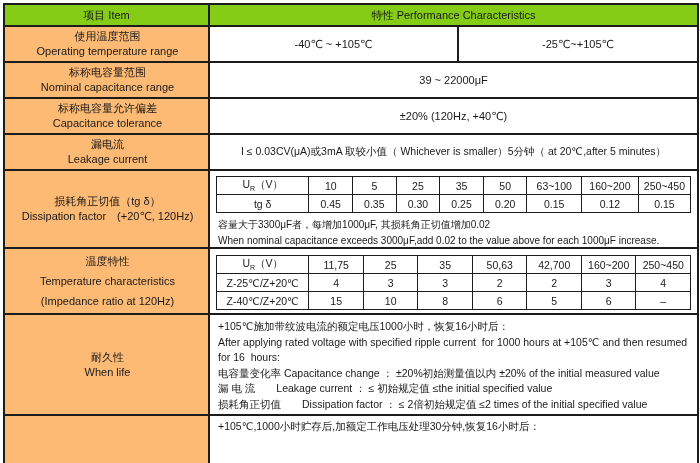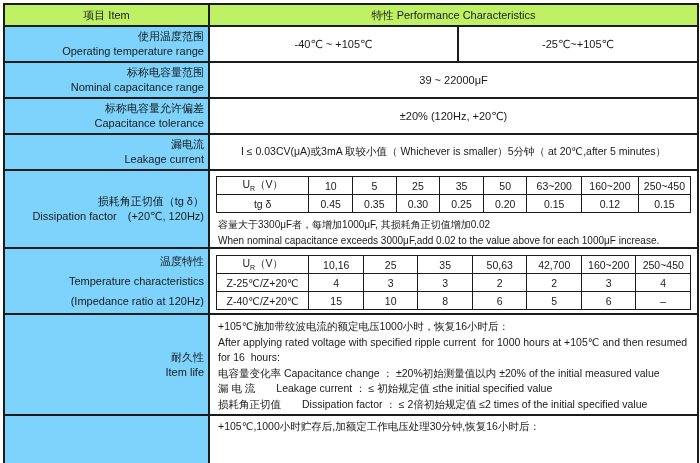--- a/index.html
+++ b/index.html
@@ -18,28 +18,28 @@
   }
   table.spec > tbody > tr > td,
   table.spec > tbody > tr > th{
     border:2px solid #1c1c1c;
     padding:0;
     font-size:11px;
     font-weight:normal;
     vertical-align:middle;
   }
   .hdr{
-    background:#bef264;
+    background:#84cc16;
     text-align:center;
     height:20px;
     font-size:11px;
   }
   .item-cell{
-    background:#7dd3fc;
-    text-align:right;
+    background:#fdba74;
+    text-align:center;
     padding:2px 4px 2px 6px !important;
     line-height:15px;
   }
   .val-cell{
     background:#ffffff;
     text-align:center;
   }
   .big-cell{
     background:#ffffff;
     vertical-align:top !important;
@@ -100,21 +100,21 @@
           <div>Nominal  capacitance range</div>
         </td>
         <td class="val-cell" colspan="2">39 ~ 22000μF</td>
       </tr>
 
       <tr style="height:25px;padding-left:38px;">
         <td class="item-cell">
           <div>标称电容量允许偏差</div>
           <div>Capacitance tolerance</div>
         </td>
-        <td class="val-cell" colspan="2">±20% (120Hz, +20℃)</td>
+        <td class="val-cell" colspan="2">±20% (120Hz, +40℃)</td>
       </tr>
 
       <tr style="height:26px;">
         <td class="item-cell">
           <div>漏电流</div>
           <div>Leakage current</div>
         </td>
         <td class="val-cell" colspan="2" style="font-size:10.5px;">I ≤ 0.03CV(μA)或3mA 取较小值（ Whichever is smaller）5分钟（ at 20℃,after 5 minutes）</td>
       </tr>
 
@@ -138,21 +138,21 @@
                   <col style="width:11%">
               </colgroup>
               <tbody>
                 <tr>
                   <td><span>U</span><sub>R</sub><span>（V）</span></td>
                   <td>10</td>
                   <td>5</td>
                   <td>25</td>
                   <td>35</td>
                   <td>50</td>
-                  <td>63~200</td>
+                  <td>63~100</td>
                   <td>160~200</td>
                   <td>250~450</td>
                 </tr>
                 <tr>
                   <td>tg δ</td>
                   <td>0.45</td>
                   <td>0.35</td>
                   <td>0.30</td>
                   <td>0.25</td>
                   <td>0.20</td>
@@ -183,21 +183,21 @@
                   <col style="width:11.5%">
                   <col style="width:11.5%">
                   <col style="width:11.5%">
                   <col style="width:11.5%">
                   <col style="width:11.5%">
                   <col style="width:11.5%">
               </colgroup>
               <tbody>
                 <tr>
                   <td><span>U</span><sub>R</sub><span>（V）</span></td>
-                  <td>10,16</td>
+                  <td>11,75</td>
                   <td>25</td>
                   <td>35</td>
                   <td>50,63</td>
                   <td>42,700</td>
                   <td>160~200</td>
                   <td>250~450</td>
                 </tr>
                 <tr>
                   <td>Z-25℃/Z+20℃</td>
                   <td>4</td>
@@ -220,21 +220,21 @@
                 </tr>
               </tbody>
             </table>
           </div>
         </td>
       </tr>
 
       <tr style="height:95px;">
         <td class="item-cell">
           <div>耐久性</div>
-          <div class="lbl-gap">Item life</div>
+          <div class="lbl-gap">When life</div>
         </td>
         <td class="big-cell life-cell" colspan="2">
           <div class="life-line">+105℃施加带纹波电流的额定电压1000小时，恢复16小时后：</div>
           <div class="life-line">After applying rated voltage with specified ripple current  for 1000 hours at +105℃ and then resumed</div>
           <div class="life-line">for 16  hours:</div>
           <div class="life-line">电容量变化率 Capacitance change ： ±20%初始测量值以内 ±20% of the initial measured value</div>
           <div class="life-line">漏 电 流　　Leakage current ： ≤ 初始规定值 ≤the initial specified value</div>
           <div class="life-line">损耗角正切值　　Dissipation factor ： ≤ 2倍初始规定值 ≤2 times of the initial specified value</div>
         </td>
       </tr>

